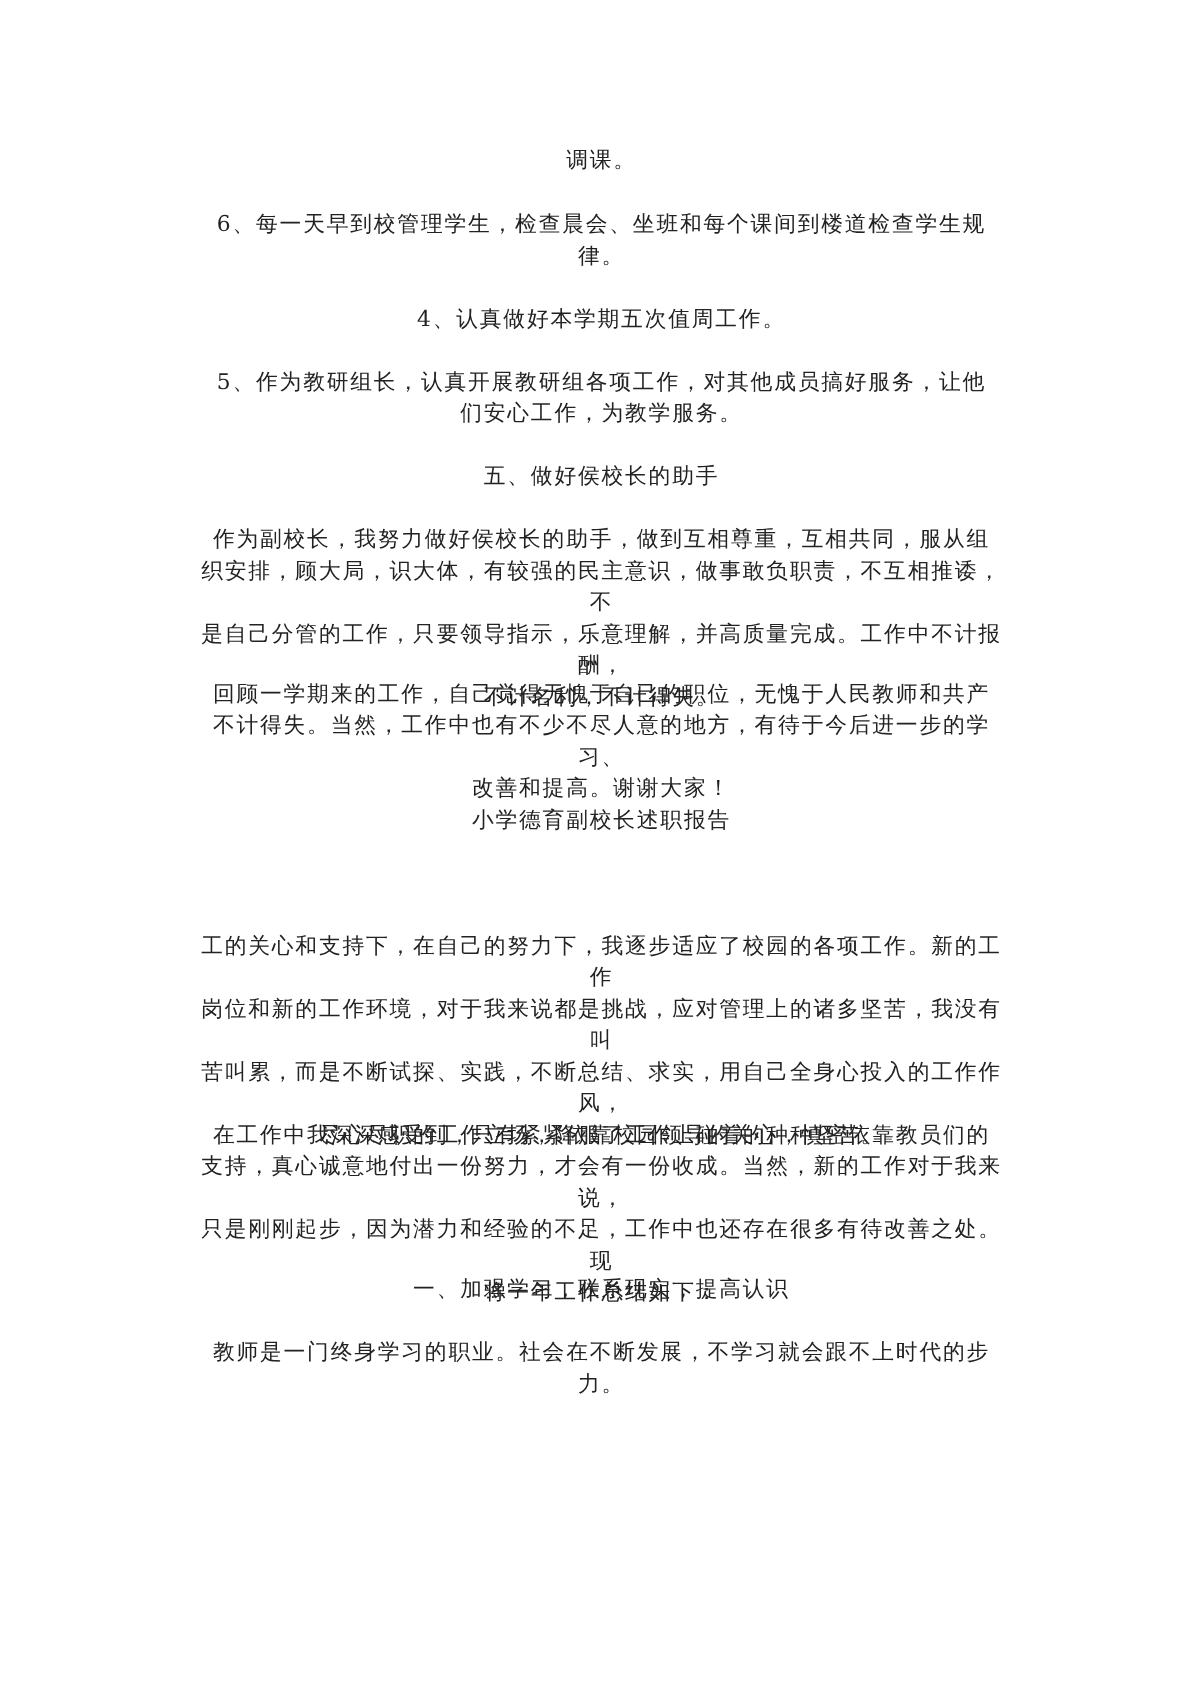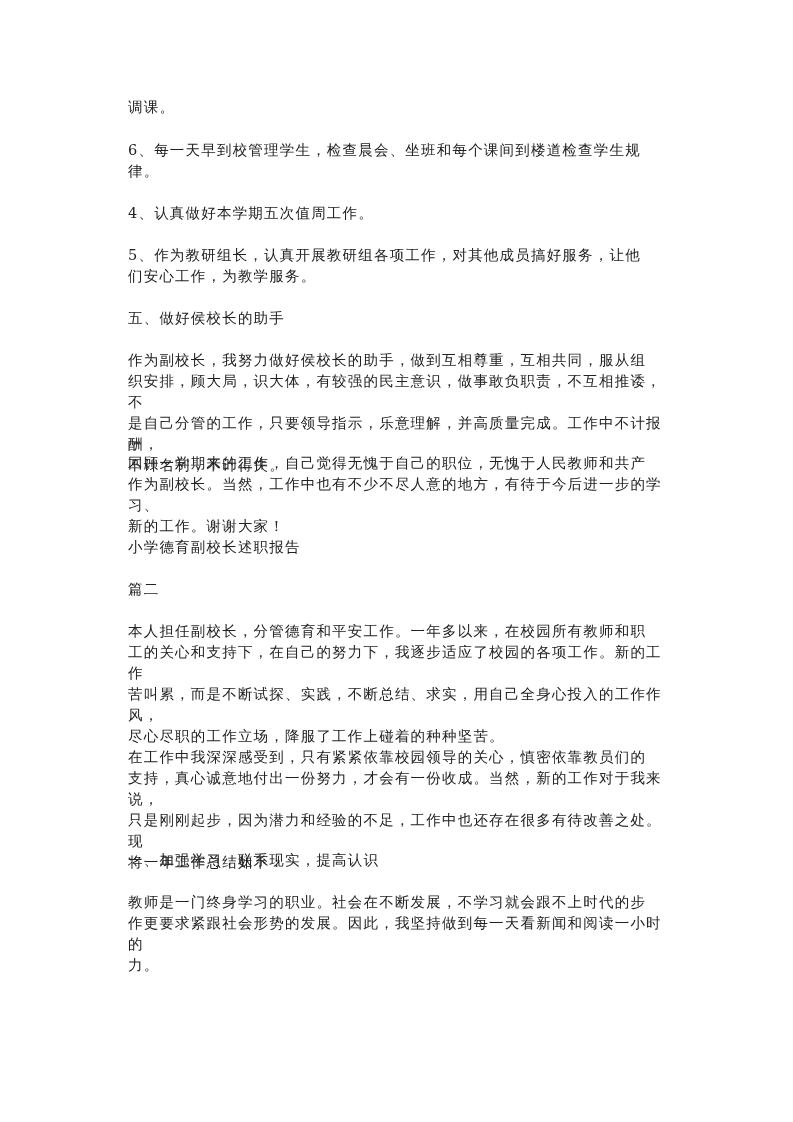--- a/index.html
+++ b/index.html
@@ -1,19 +1,19 @@
 <!DOCTYPE html>
 <html><head>
 <meta charset="utf-8">
 <style>
   html, body { margin: 0; padding: 0; background: #ffffff; }
   body { width: 793px; height: 1122px; position: relative; overflow: hidden;
          font-family: "DejaVu Serif", "Liberation Serif", serif; color: #222222; }
   .page { position: absolute; left: 0; top: 0; width: 793px; height: 1122px; }
-  .block { position: absolute; left: 128px; width: 546px; 
+  .block { position: absolute; left: 128px; width: 546px; text-align: center;
            font-size: 14.5px; line-height: 21px; letter-spacing: 1.2px; }
 </style>
 </head>
 <body>
 
 <div class="page">
   <div class="block" style="top:97px">
     <div>调课。</div>
   </div>
   <div class="block" style="top:140px">
@@ -31,42 +31,38 @@
     <div>作为副校长，我努力做好侯校长的助手，做到互相尊重，互相共同，服从组</div>
     <div>织安排，顾大局，识大体，有较强的民主意识，做事敢负职责，不互相推诿，不</div>
     <div>是自己分管的工作，只要领导指示，乐意理解，并高质量完成。工作中不计报酬，</div>
     <div>不计名利，不计得失。</div>
   </div>
   <div class="block" style="top:308px">
     <div>五、做好侯校长的助手</div>
   </div>
   <div class="block" style="top:453px">
     <div>回顾一学期来的工作，自己觉得无愧于自己的职位，无愧于人民教师和共产</div>
-    <div>作为副校长。当然，工作中也有不少不尽人意的地方，有待于今后进一步的学习、</div>
-    <div>新的工作。谢谢大家！</div>
+    <div>不计得失。当然，工作中也有不少不尽人意的地方，有待于今后进一步的学习、</div>
+    <div>改善和提高。谢谢大家！</div>
   </div>
   <div class="block" style="top:537px">
     <div>小学德育副校长述职报告</div>
   </div>
-  <div class="block" style="top:579px">
-    <div>篇二</div>
-  </div>
   <div class="block" style="top:621px">
-    <div>本人担任副校长，分管德育和平安工作。一年多以来，在校园所有教师和职</div>
     <div>工的关心和支持下，在自己的努力下，我逐步适应了校园的各项工作。新的工作</div>
+    <div>岗位和新的工作环境，对于我来说都是挑战，应对管理上的诸多坚苦，我没有叫</div>
     <div>苦叫累，而是不断试探、实践，不断总结、求实，用自己全身心投入的工作作风，</div>
     <div>尽心尽职的工作立场，降服了工作上碰着的种种坚苦。</div>
   </div>
   <div class="block" style="top:747px">
     <div>在工作中我深深感受到，只有紧紧依靠校园领导的关心，慎密依靠教员们的</div>
     <div>支持，真心诚意地付出一份努力，才会有一份收成。当然，新的工作对于我来说，</div>
     <div>只是刚刚起步，因为潜力和经验的不足，工作中也还存在很多有待改善之处。现</div>
     <div>将一年工作总结如下：</div>
   </div>
   <div class="block" style="top:850px">
     <div>一、加强学习，联系现实，提高认识</div>
   </div>
   <div class="block" style="top:892px">
     <div>教师是一门终身学习的职业。社会在不断发展，不学习就会跟不上时代的步</div>
-    <div>作更要求紧跟社会形势的发展。因此，我坚持做到每一天看新闻和阅读一小时的</div>
     <div>力。</div>
   </div>
 </div>
 
 </body></html>

